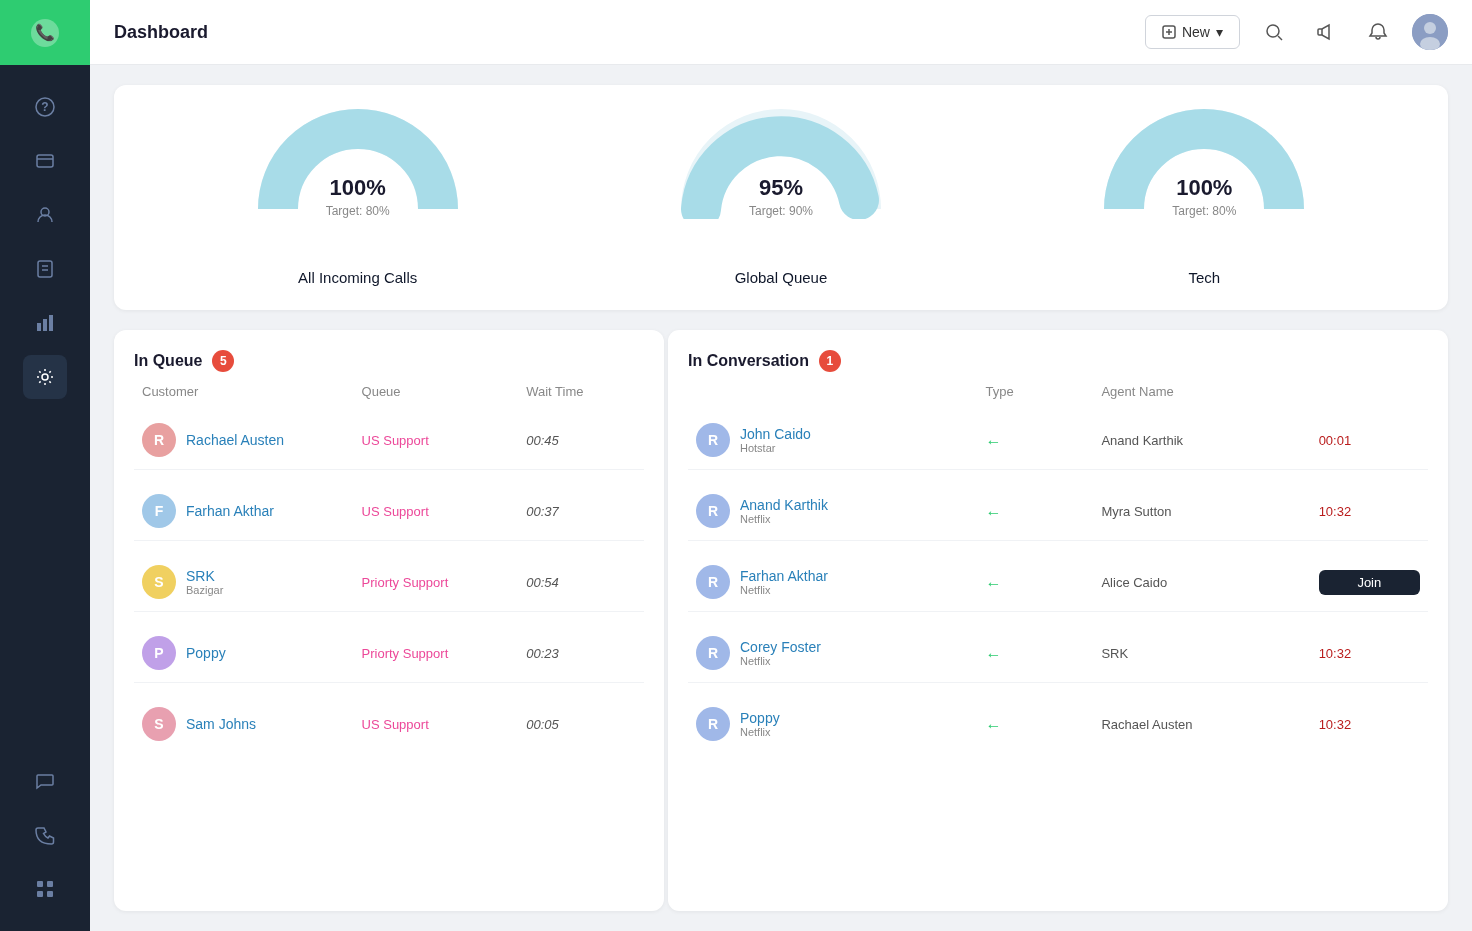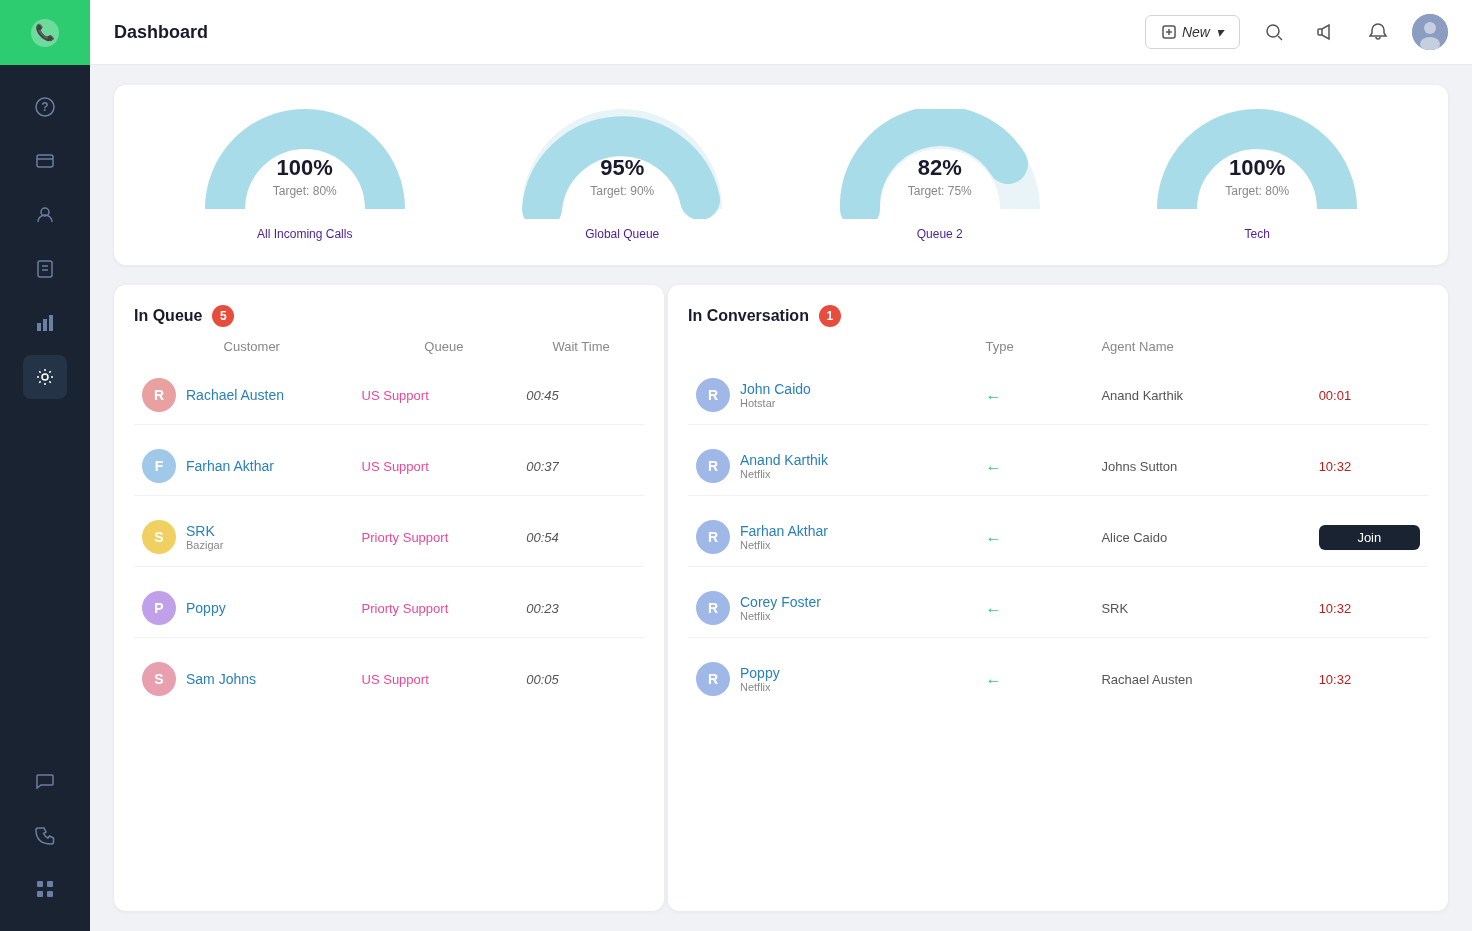--- a/index.html
+++ b/index.html
@@ -86,21 +86,20 @@
       display: flex;
       align-items: center;
       gap: 6px;
       padding: 8px 16px;
       border: 1px solid #d0d4db;
       border-radius: 6px;
       background: #fff;
       cursor: pointer;
       font-size: 14px;
       color: #333;
-      font-style: italic;
     }
     .header-icon {
       width: 36px;
       height: 36px;
       display: flex;
       align-items: center;
       justify-content: center;
       cursor: pointer;
       color: #555;
       font-size: 18px;
@@ -151,39 +150,40 @@
     }
     .gauge-svg {
       width: 200px;
       height: 200px;
       position: absolute;
       top: 0;
       left: 0;
     }
     .gauge-text {
       position: absolute;
-      bottom: 20px;
+      bottom: 0;
       left: 50%;
       transform: translateX(-50%);
       text-align: center;
     }
     .gauge-percent {
       font-size: 22px;
       font-weight: 700;
       color: #1a1a2e;
       display: block;
     }
     .gauge-target {
       font-size: 12px;
       color: #888;
     }
     .gauge-label {
-      font-size: 12px;
-      color: #4c1d95;
+      font-size: 15px;
+      color: #0f172a;
       font-weight: 500;
+      margin-top: 42px;
     }
 
     
     .tables-row {
       display: flex;
       gap: 4px;
       flex: 1;
     }
     .table-card {
       background: #fff;
@@ -219,21 +219,21 @@
       font-size: 12px;
       font-weight: 600;
     }
 
     .col-headers {
       display: grid;
       padding: 0 8px;
       color: #888;
       font-size: 13px;
     }
-    .col-headers.queue-cols { grid-template-columns: 2fr 1.5fr 1fr; text-align: center; }
+    .col-headers.queue-cols { grid-template-columns: 2fr 1.5fr 1fr; }
     .col-headers.conv-cols { grid-template-columns: 2fr 0.8fr 1.5fr 0.7fr; }
 
     .table-row {
       display: grid;
       padding: 12px 8px;
       border-bottom: 1px solid #f0f2f5;
       align-items: center;
     }
     .table-row:last-child { border-bottom: none; }
     .table-row.queue-cols { grid-template-columns: 2fr 1.5fr 1fr; }
@@ -422,33 +422,20 @@
             <path d="M20,100 A80,80 0 0,1 178,91" fill="none" stroke="#a8dce8" stroke-width="40" stroke-linecap="round"></path>
           </svg>
           <div class="gauge-text">
             <span class="gauge-percent">95%</span>
             <span class="gauge-target">Target: 90%</span>
           </div>
         </div>
         <div class="gauge-label">Global Queue</div>
       </div>
 
-      <div class="gauge-card">
-        <div class="gauge-container">
-          <svg class="gauge-svg" viewBox="0 0 200 200">
-            <path d="M20,100 A80,80 0 0,1 180,100" fill="none" stroke="#e8f4f8" stroke-width="40"></path>
-            <path d="M20,100 A80,80 0 0,1 168,55" fill="none" stroke="#a8dce8" stroke-width="40" stroke-linecap="round"></path>
-          </svg>
-          <div class="gauge-text">
-            <span class="gauge-percent">82%</span>
-            <span class="gauge-target">Target: 75%</span>
-          </div>
-        </div>
-        <div class="gauge-label">Queue 2</div>
-      </div>
 
       <div class="gauge-card">
         <div class="gauge-container">
           <svg class="gauge-svg" viewBox="0 0 200 200">
             <path d="M20,100 A80,80 0 0,1 180,100" fill="none" stroke="#e8f4f8" stroke-width="40"></path>
             <path d="M20,100 A80,80 0 0,1 180,100" fill="none" stroke="#a8dce8" stroke-width="40"></path>
           </svg>
           <div class="gauge-text">
             <span class="gauge-percent">100%</span>
             <span class="gauge-target">Target: 80%</span>
@@ -547,21 +534,21 @@
 
         <div class="table-row conv-cols">
           <div class="customer-cell">
             <div class="customer-avatar" style="background:#a0b8e8">R</div>
             <div class="customer-info">
               <span class="customer-name">Anand Karthik</span>
               <span class="customer-sub">Netflix</span>
             </div>
           </div>
           <span class="arrow-icon">←</span>
-          <span class="agent-name">Johns Sutton</span>
+          <span class="agent-name">Myra Sutton</span>
           <span class="time-val">10:32</span>
         </div>
 
         <div class="table-row conv-cols">
           <div class="customer-cell">
             <div class="customer-avatar" style="background:#a0b8e8">R</div>
             <div class="customer-info">
               <span class="customer-name">Farhan Akthar</span>
               <span class="customer-sub">Netflix</span>
             </div>

